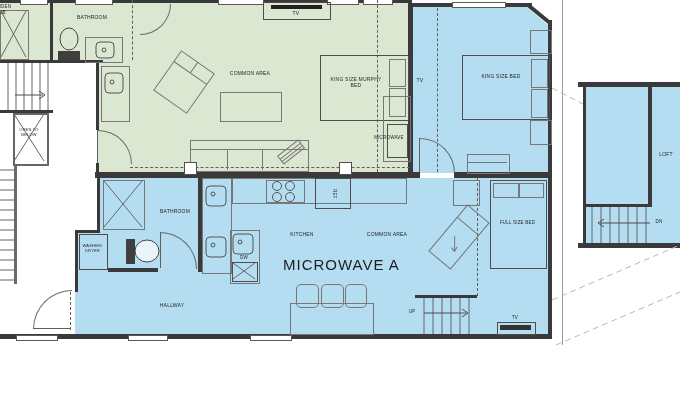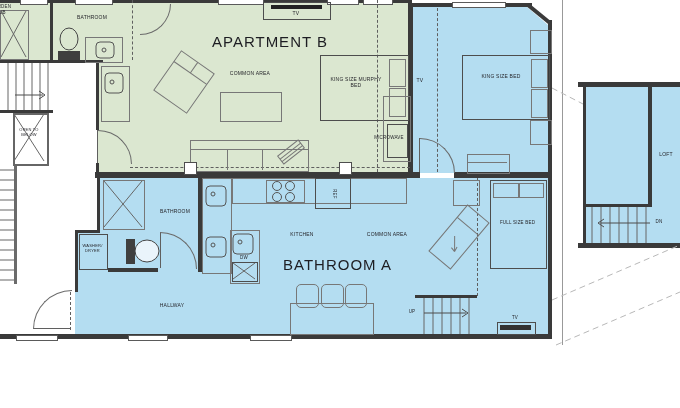--- a/index.html
+++ b/index.html
@@ -196,22 +196,21 @@
       <path d="M424,313H466M462,309L468,313L462,317"></path>
       <path d="M650,223H600M604,219L598,223L604,227"></path>
     </g>
     <g stroke="#b8b8b8" stroke-width="1" stroke-dasharray="6 4" fill="none">
       <line x1="552" y1="88" x2="583" y2="104"></line>
       <line x1="552" y1="300" x2="680" y2="245"></line>
       <line x1="556" y1="345" x2="680" y2="292"></line>
     </g>
   </svg>
 
-  <div class="abs title" style="left:212px;top:33px;width:100px;">APARTMENT B</div>
-  <div class="abs title" style="left:283px;top:256px;width:104px;">BATHROOM A</div>
+  <div class="abs title" style="left:283px;top:256px;width:104px;">MICROWAVE A</div>
   <div class="abs lbl" style="left:70px;top:14px;width:44px;">BATHROOM</div>
   <div class="abs lbl lbl45" style="left:-14px;top:4px;width:30px;">GARDEN TUB</div>
   <div class="abs lbl" style="left:225px;top:70px;width:50px;">COMMON AREA</div>
   <div class="abs lbl" style="left:330px;top:76px;width:52px;">KING SIZE MURPHY BED</div>
   <div class="abs lbl" style="left:283px;top:10px;width:26px;">TV</div>
   <div class="abs lbl lbl45" style="left:367px;top:135px;width:44px;">MICROWAVE</div>
   <div class="abs lbl" style="left:473px;top:73px;width:56px;">KING SIZE BED</div>
   <div class="abs lbl" style="left:412px;top:77px;width:16px;">TV</div>
   <div class="abs lbl" style="left:155px;top:208px;width:40px;">BATHROOM</div>
   <div class="abs lbl" style="left:284px;top:231px;width:36px;">KITCHEN</div>

